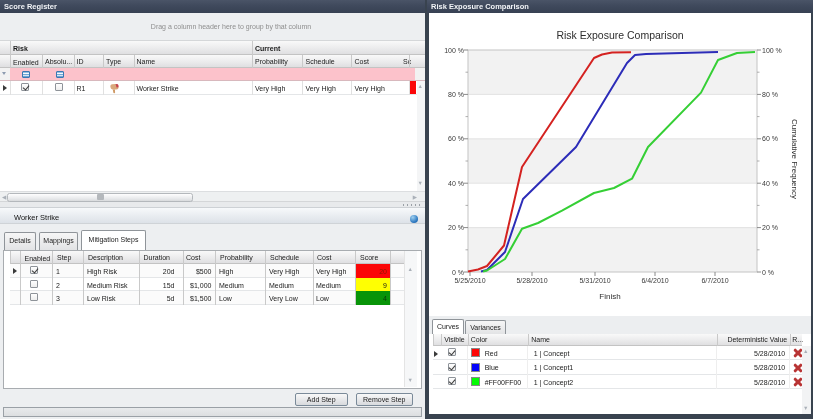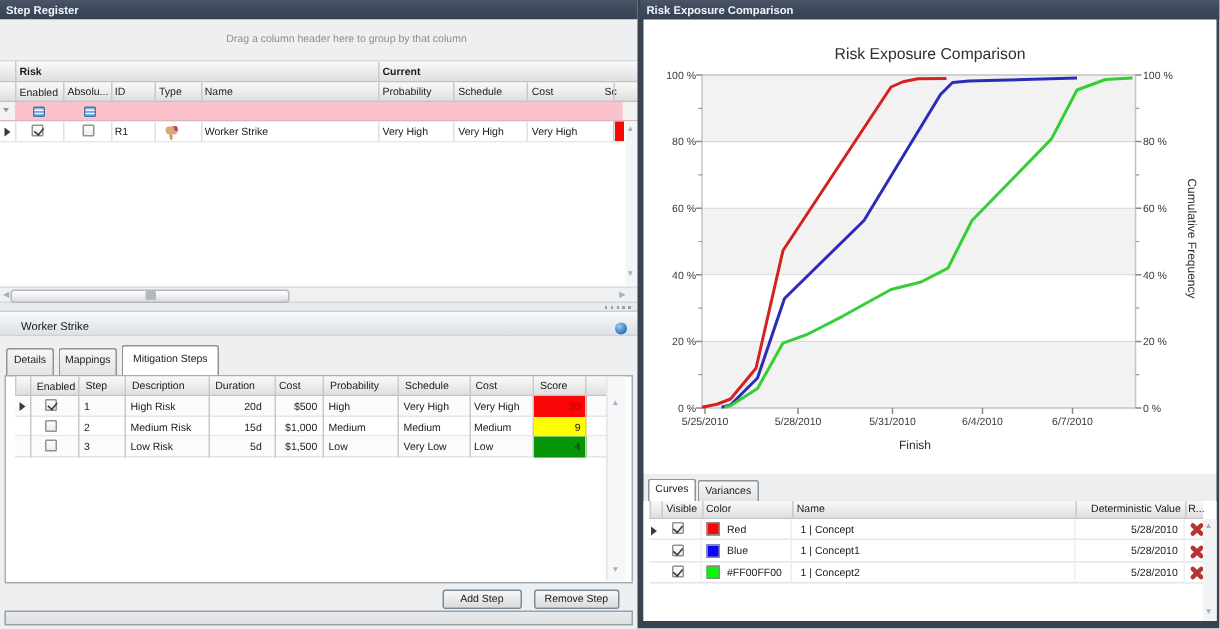--- a/index.html
+++ b/index.html
@@ -16,21 +16,21 @@
 .bluebox{width:7.5px;height:7.5px;border:1px solid #3a78b2;background:linear-gradient(#9cc5e6,#4288c6);border-radius:1px;}
 .bluebox:after{content:"";position:absolute;left:0;top:1.8px;width:5.5px;height:1.1px;background:#f4f9fd;box-shadow:0 2.2px 0 #f4f9fd;}
 .tab{border:1px solid #8f9499;border-bottom:none;border-radius:2px 2px 0 0;background:linear-gradient(#f6f6f6,#e2e3e5);font-size:7px;color:#222;text-align:center;}
 .tabact{background:#fff;z-index:5;}
 .btn{border:1px solid #7a8a99;border-radius:2px;background:linear-gradient(#f8f8f8,#e9eaec 45%,#d8dadd);font-size:7px;color:#1a1a1a;text-align:center;}
 .arrow{color:#aab0b8;font-size:5.5px;line-height:1;}
 .rowline{border-bottom:1px solid #e4e6e8;}
 </style></head>
 <body>
 
-<div class="ab titlebar" style="left:0;top:0;width:425px;height:13px;">Step Register</div>
+<div class="ab titlebar" style="left:0;top:0;width:425px;height:13px;">Score Register</div>
 <div class="ab" style="left:0;top:13px;width:425px;height:28px;background:#edeff1;border-bottom:1px solid #d5d7d9;">
   <div class="ab" style="left:0;top:10px;width:462px;text-align:center;font-size:7px;color:#8e8e8e;">Drag a column header here to group by that column</div>
 </div>
 
 <div class="ab ghead" style="left:0;top:41px;width:425px;height:14px;">
   <div class="ab t7 bold" style="left:13px;top:4px;">Risk</div>
   <div class="ab t7 bold" style="left:255px;top:4px;">Current</div>
   <div class="ab csep" style="left:10px;top:0;height:14px;"></div>
   <div class="ab csep" style="left:252px;top:0;height:14px;"></div>
 </div>

